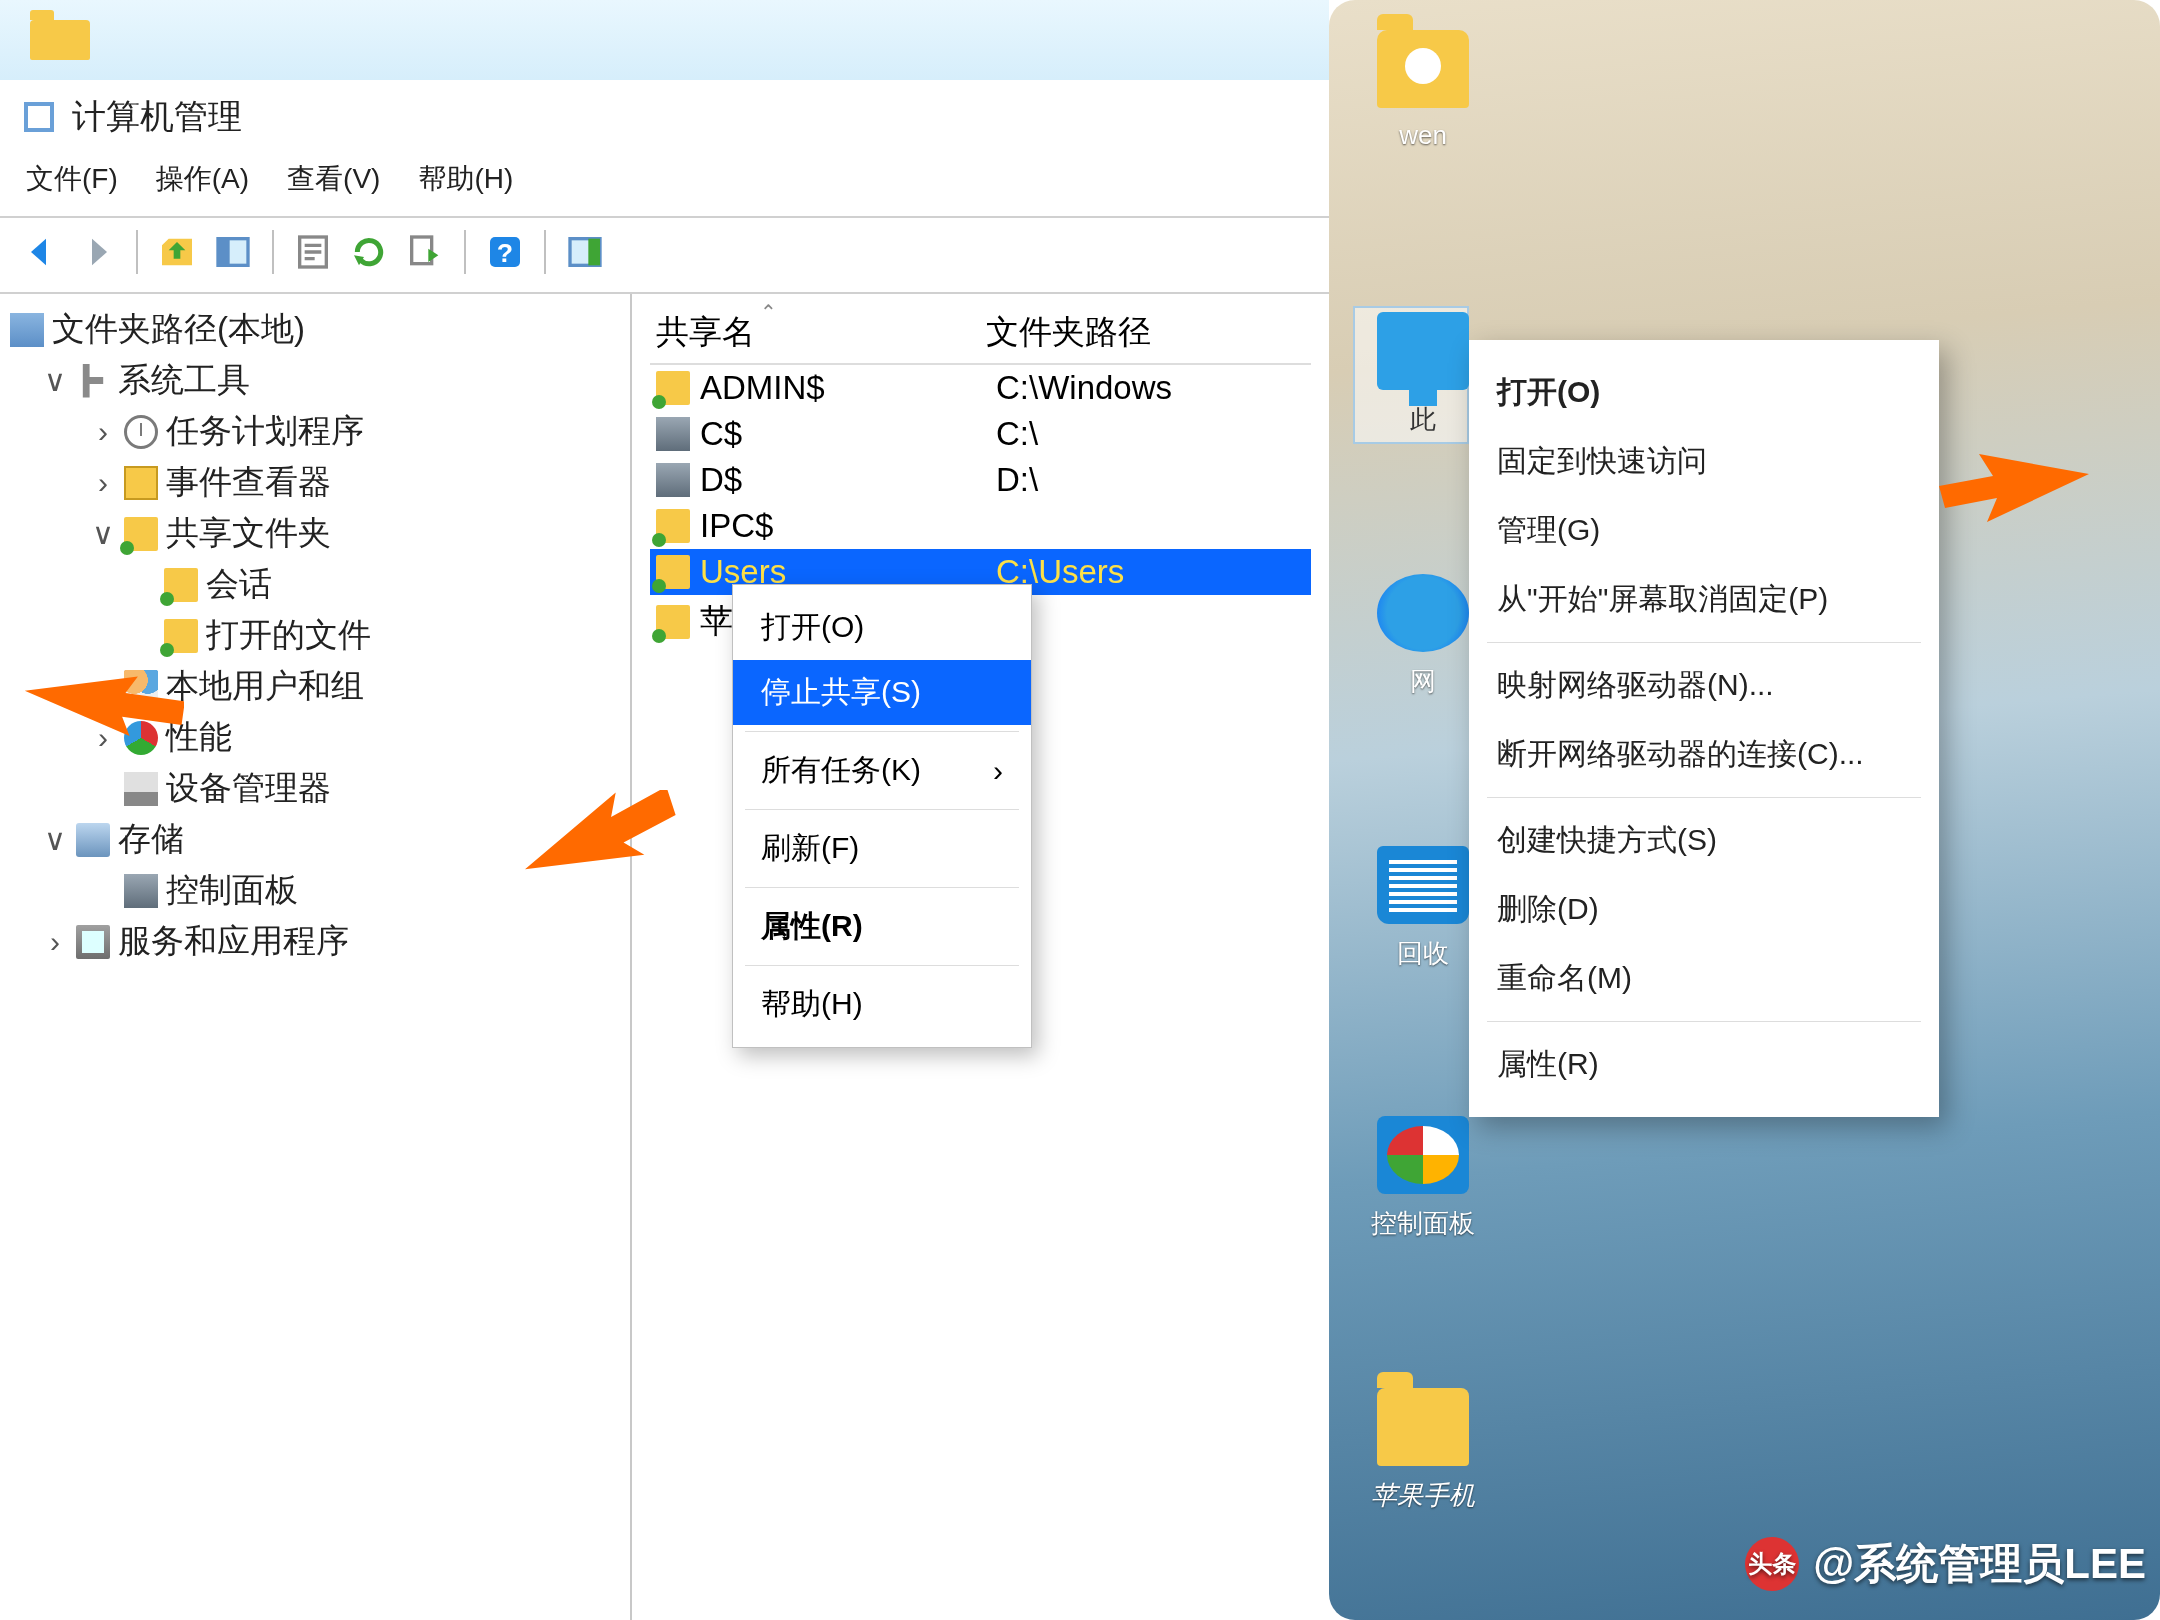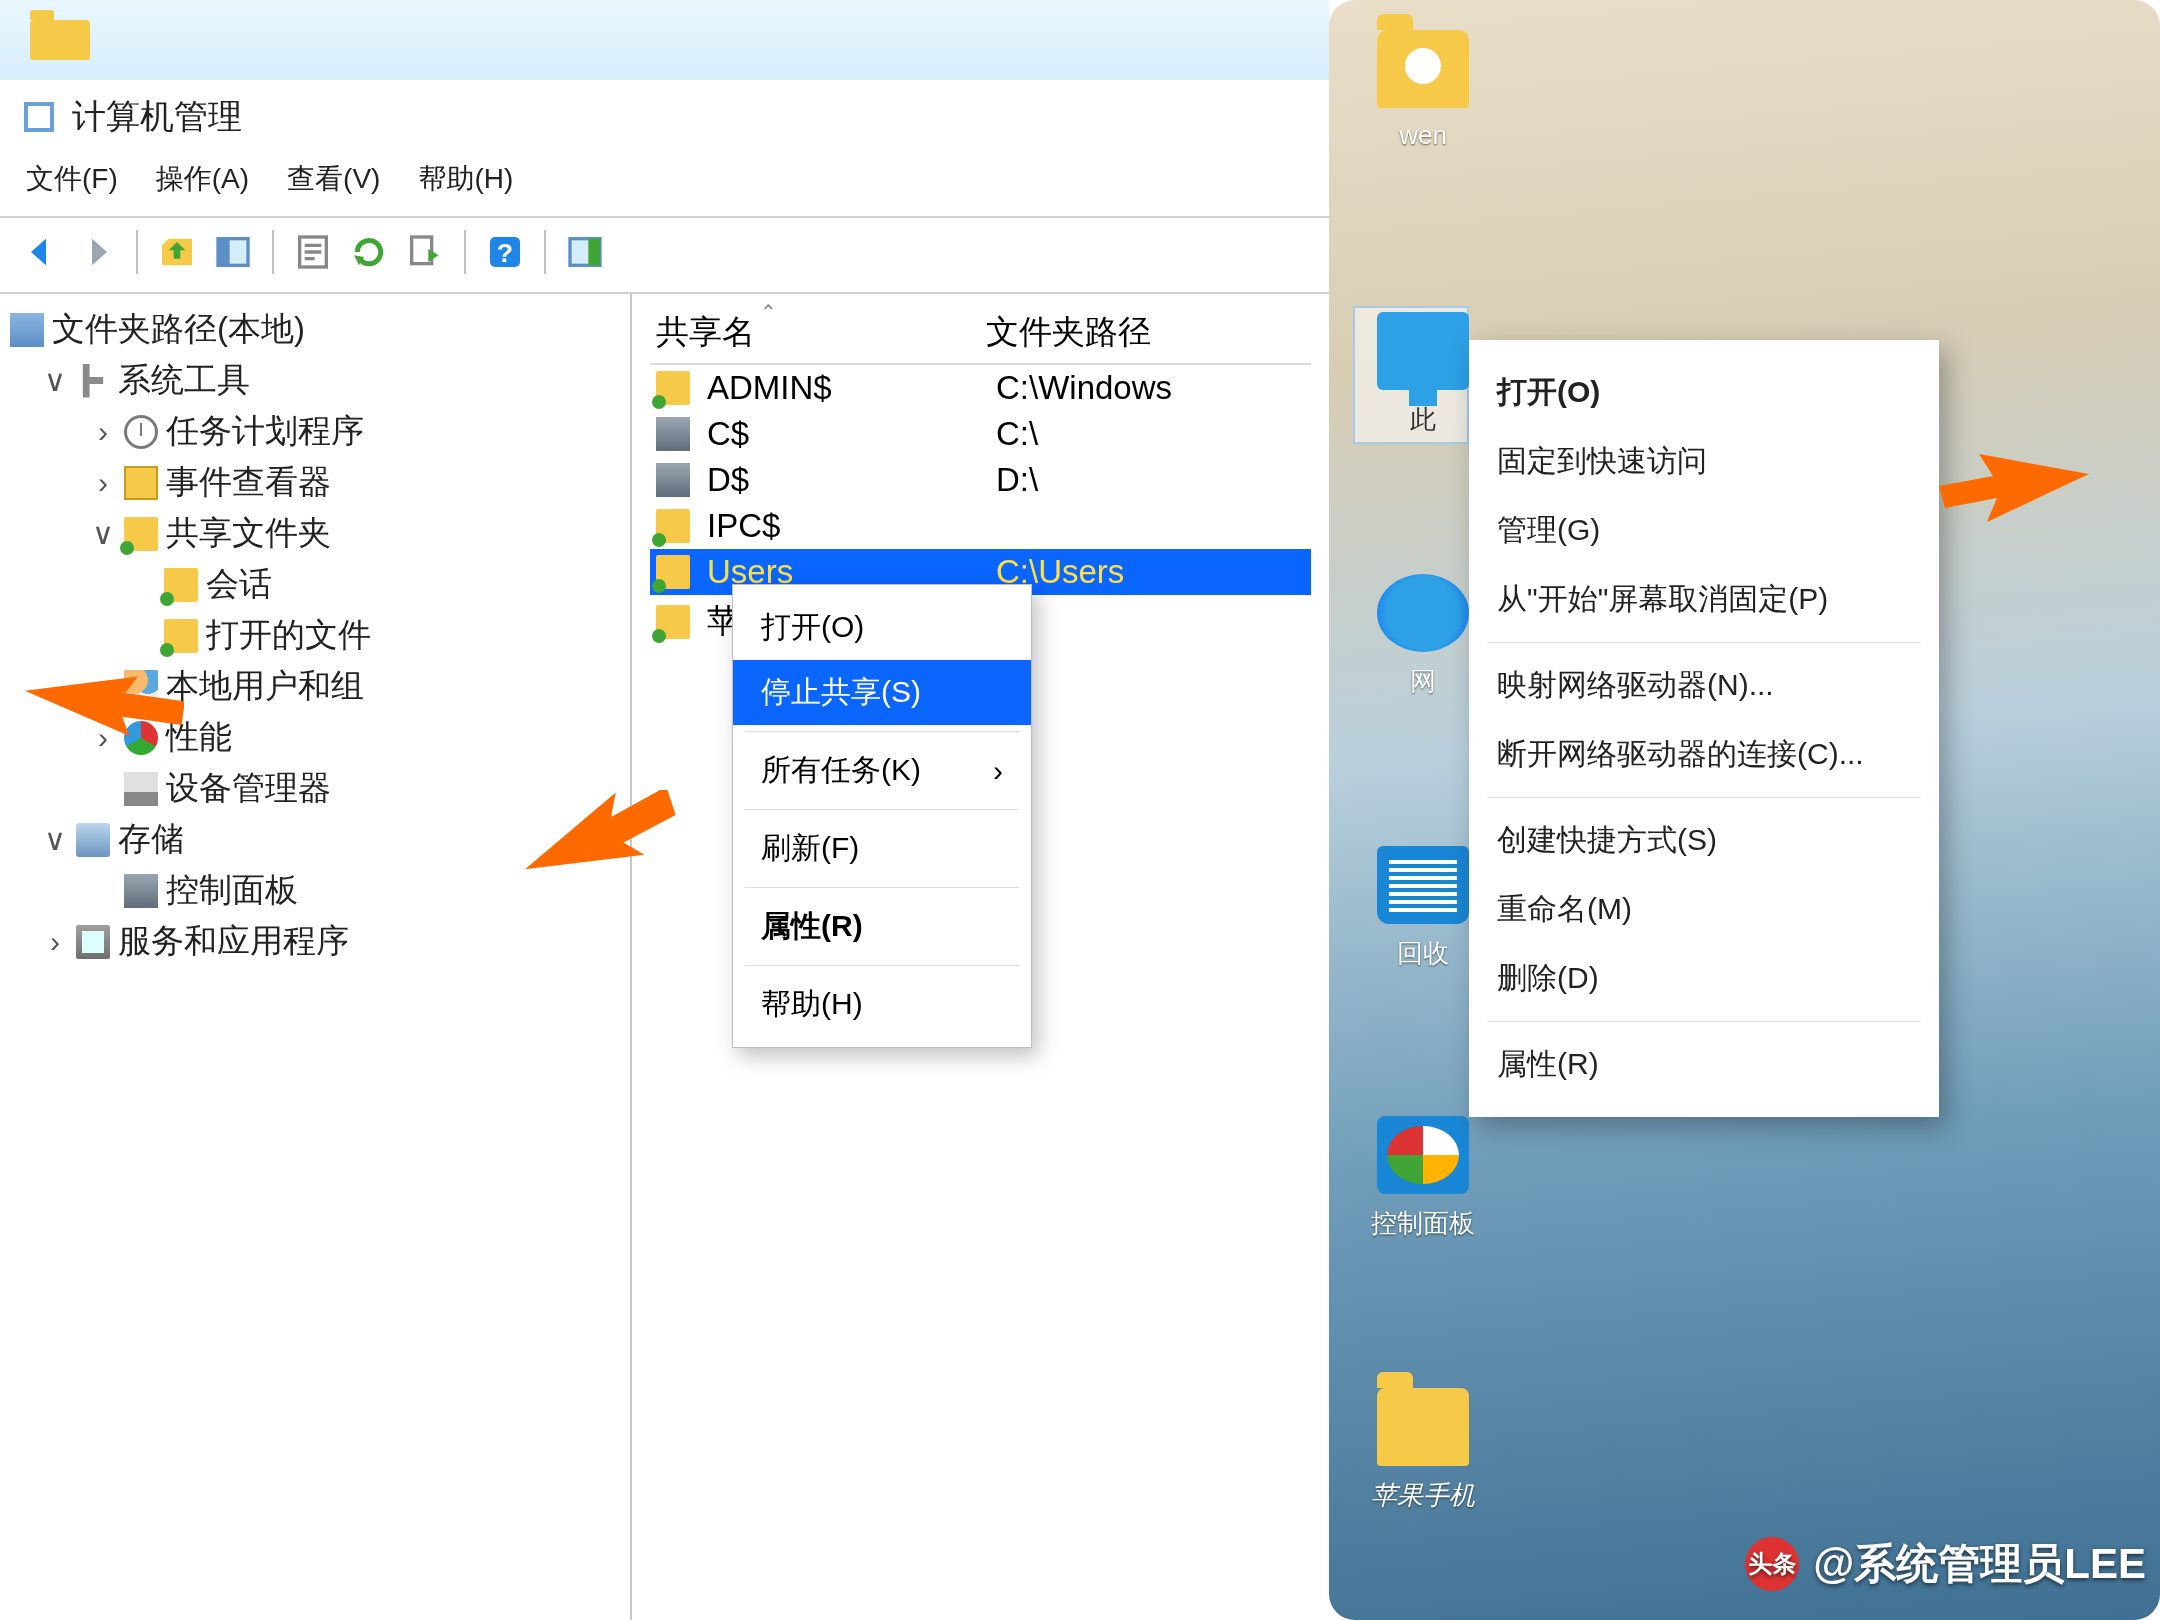--- a/index.html
+++ b/index.html
@@ -45,21 +45,21 @@
   .ic-svc::after{content:"";position:absolute;inset:6px;background:#dff;}
   
   .listpane{flex:1;padding:8px 18px;font-size:33px;position:relative;}
   .list-header{display:flex;border-bottom:2px solid #ddd;}
   .list-header .col{padding:8px 6px;font-weight:400;}
   .col-name{width:330px;position:relative;}
   .col-path{flex:1;}
   .sort-caret{position:absolute;left:110px;top:-2px;font-size:20px;color:#888;}
   .list-row{display:flex;align-items:center;padding:4px 6px;gap:10px;}
   .list-row.sel{background:#0a66ff;color:#fde047;}
-  .list-row .rn{display:flex;align-items:center;gap:17px;width:330px;}
+  .list-row .rn{display:flex;align-items:center;gap:10px;width:330px;}
   .list-row .rp{flex:1;}
   
   .ctx1{position:absolute;left:480px;top:450px;width:300px;background:#fff;border:1px solid #c0c0c0;box-shadow:6px 8px 20px rgba(0,0,0,.25);padding:10px 0;font-size:30px;z-index:5;}
   .ctx1 .mi{padding:12px 28px;display:flex;justify-content:space-between;align-items:center;}
   .ctx1 .mi.sel{background:#0a66ff;color:#fff;}
   .ctx1 .sep{height:1px;background:#ddd;margin:6px 12px;}
   .ctx1 .mi.bold{font-weight:700;}
   
   
   .arrow{position:absolute;z-index:8;}
@@ -343,22 +343,22 @@
     <div class="ctx2">
       <div class="mi bold">打开(O)</div>
       <div class="mi">固定到快速访问</div>
       <div class="mi">管理(G)</div>
       <div class="mi">从"开始"屏幕取消固定(P)</div>
       <div class="sep"></div>
       <div class="mi">映射网络驱动器(N)...</div>
       <div class="mi">断开网络驱动器的连接(C)...</div>
       <div class="sep"></div>
       <div class="mi">创建快捷方式(S)</div>
+      <div class="mi">删除(D)</div>
       <div class="mi">重命名(M)</div>
-      <div class="mi">删除(D)</div>
       <div class="sep"></div>
       <div class="mi">属性(R)</div>
     </div>
 
     <div class="arrow" style="left:610px;top:452px;">
       <svg width="150" height="80">
           <polygon points="150,22 40,2 54,24 0,34 6,56 58,46 48,70" fill="#ff6a00"></polygon>
         </svg>
     </div>
 

